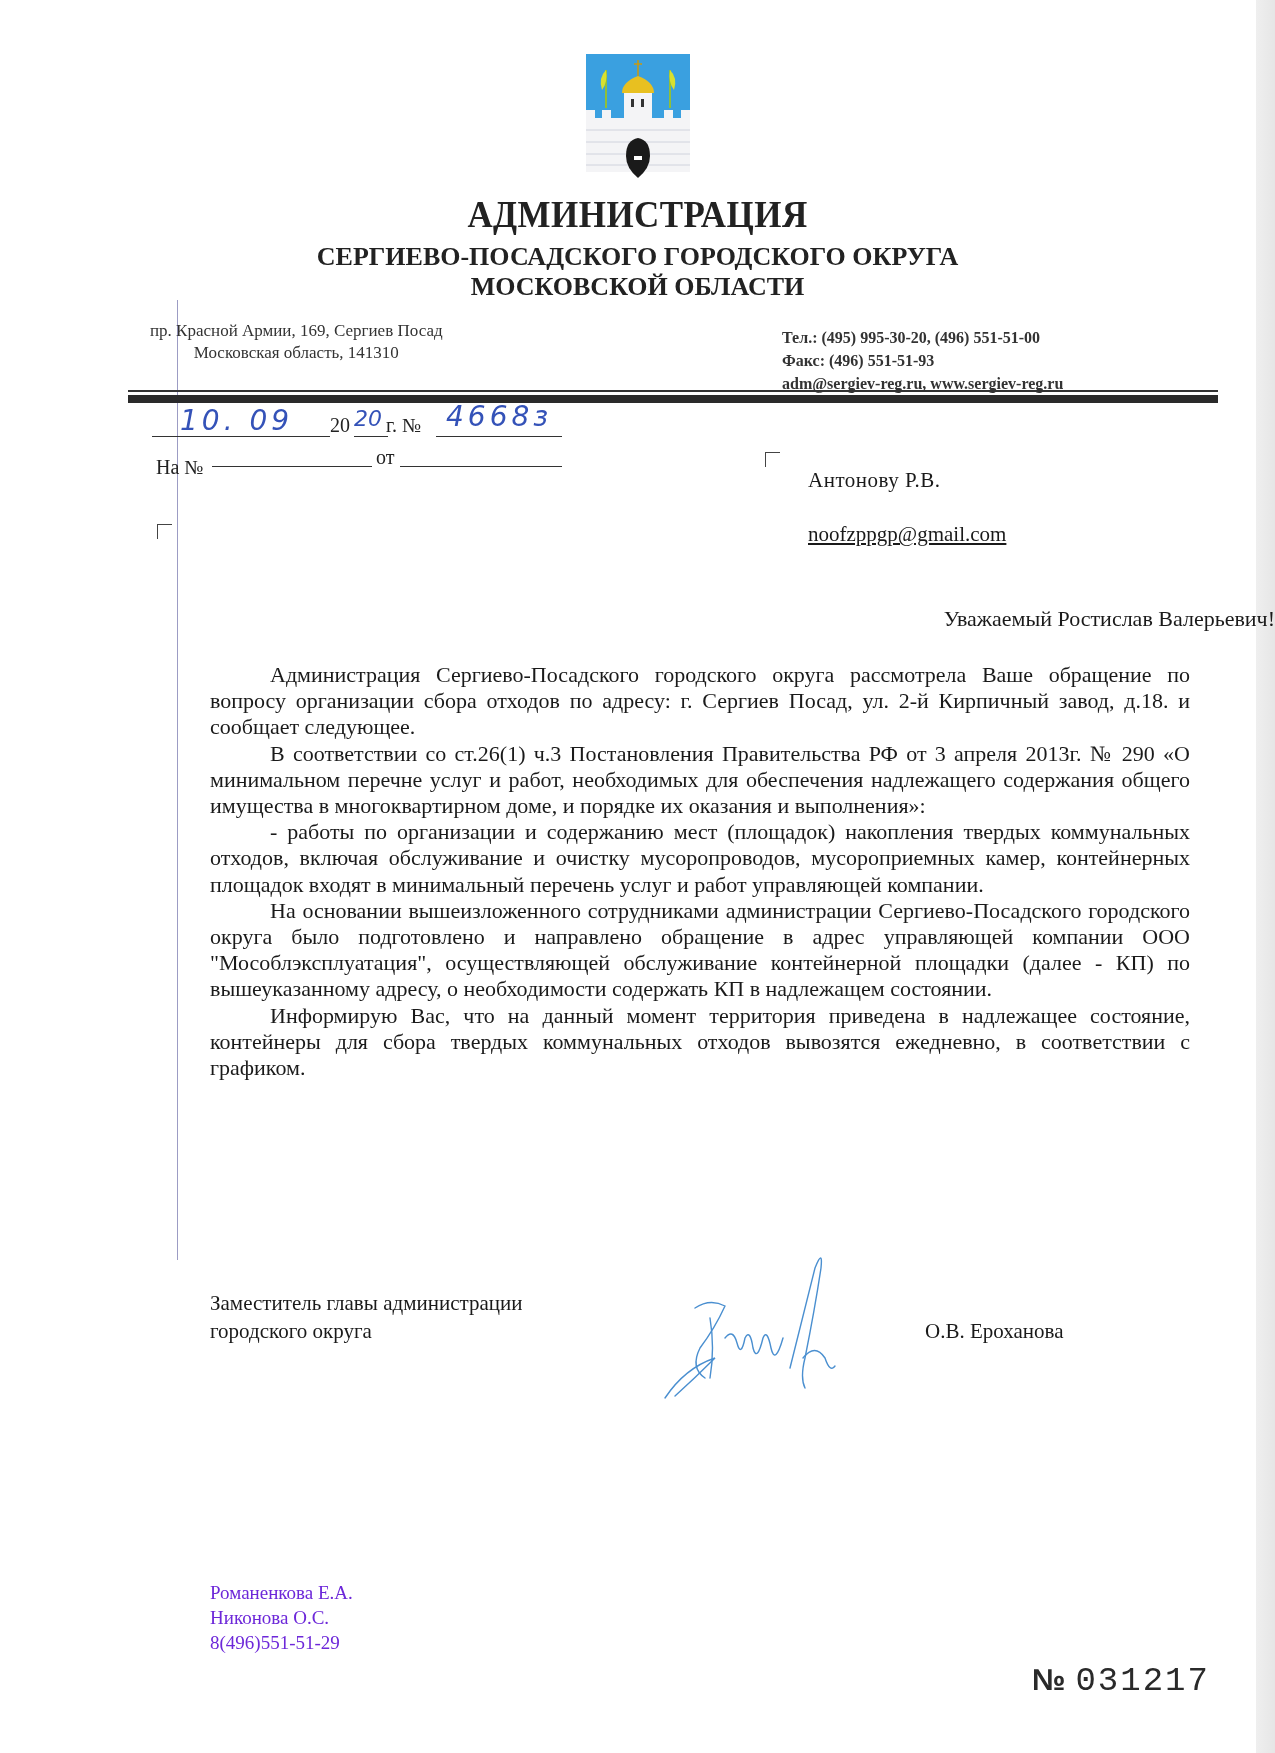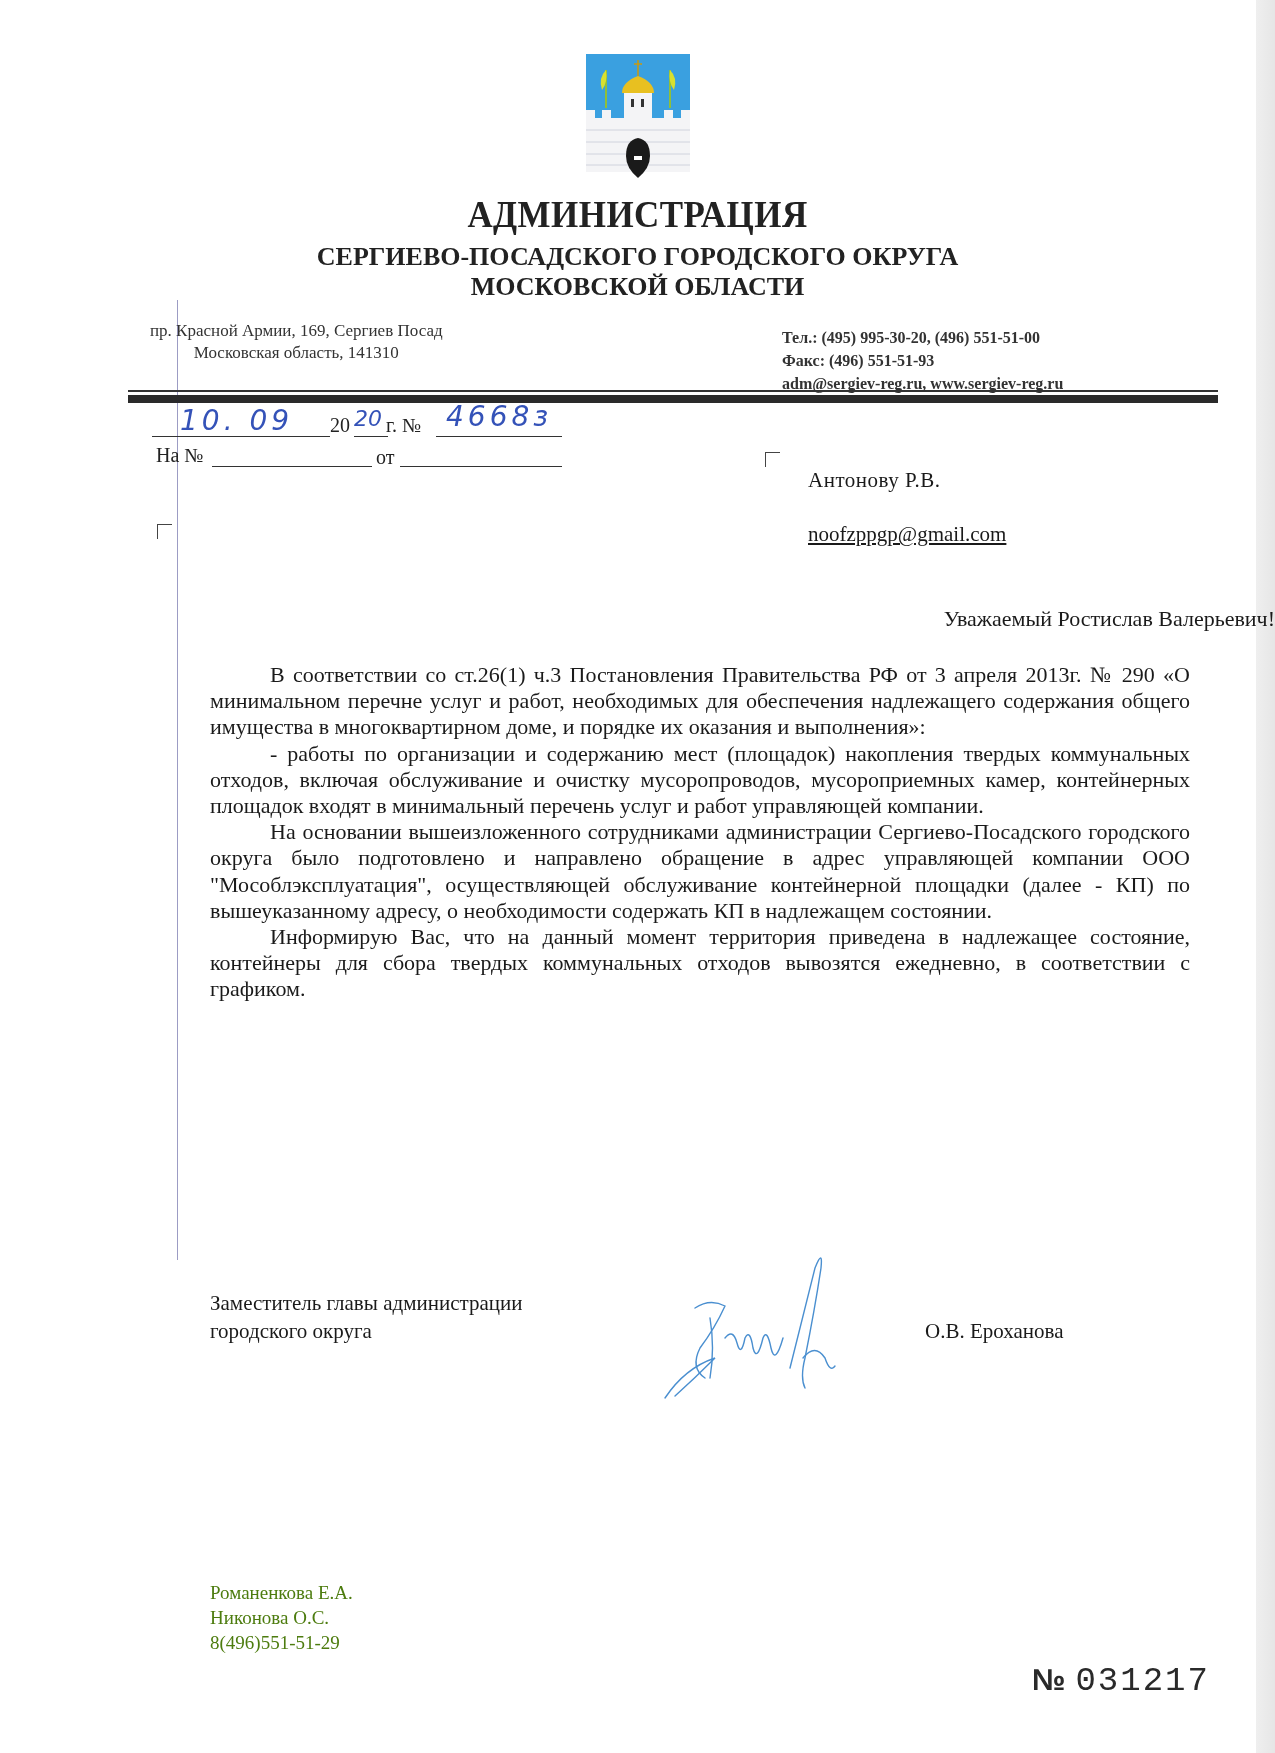--- a/index.html
+++ b/index.html
@@ -47,21 +47,21 @@
     .email { position: absolute; left: 808px; top: 522px; font-size: 21px; text-decoration: underline; }
     .salutation { position: absolute; left: 0; width: 1275px; top: 606px; text-align: right; font-size: 22px; }
     .body-text {
       position: absolute; left: 210px; width: 980px; top: 662px;
       font-size: 22px; line-height: 26.2px; text-align: justify; color: #1a1a1a;
     }
     .body-text p { margin: 0; text-indent: 60px; }
     .sig-title { position: absolute; left: 210px; top: 1289px; font-size: 21px; line-height: 28px; }
     .sig-name { position: absolute; left: 925px; top: 1319px; font-size: 21px; }
     .signature { position: absolute; left: 655px; top: 1248px; width: 220px; height: 160px; }
-    .executors { position: absolute; left: 210px; top: 1580px; font-size: 19px; line-height: 25px; color: #4d7c0f; }
+    .executors { position: absolute; left: 210px; top: 1580px; font-size: 19px; line-height: 25px; color: #6d28d9; }
     .serial { position: absolute; left: 1032px; top: 1660px; font-size: 34px; color: #2a2a2a; }
     .serial .no { font-family: "Liberation Sans", sans-serif; font-weight: bold; font-size: 30px; margin-right: 10px; }
     .serial .num { font-family: "Liberation Mono", monospace; letter-spacing: 2px; }
   </style>
 </head>
 <body>
 
 <div class="right-shade"></div>
 <div class="left-margin-line"></div>
 
@@ -116,34 +116,35 @@
 
 <div class="underline-blank" style="left:152px; top:436px; width:178px;"></div>
 <div class="handwrite" style="left:180px; top:404px;">10. 09</div>
 <div class="regline" style="left:330px; top:414px;">20</div>
 <div class="underline-blank" style="left:354px; top:436px; width:34px;"></div>
 <div class="handwrite" style="left:354px; top:406px; font-size:22px; letter-spacing:0;">20</div>
 <div class="regline" style="left:386px; top:414px;">г. №</div>
 <div class="underline-blank" style="left:436px; top:436px; width:126px;"></div>
 <div class="handwrite" style="left:446px; top:400px;">4668з</div>
 
-<div class="regline" style="left:156px; top:444px;">На №</div>
+<div class="regline" style="left:156px; top:456px;">На №</div>
 <div class="underline-blank" style="left:212px; top:466px; width:160px;"></div>
 <div class="regline" style="left:376px; top:446px;">от</div>
 <div class="underline-blank" style="left:400px; top:466px; width:162px;"></div>
 
 <div class="bracket" style="left:765px; top:452px;"></div>
 <div class="bracket" style="left:157px; top:524px;"></div>
 
 <div class="addressee">Антонову  Р.В.</div>
 <div class="email">noofzppgp@gmail.com</div>
 
 <div class="salutation">Уважаемый Ростислав Валерьевич!</div>
 
 <div class="body-text">
+  <p>Администрация Сергиево-Посадского городского округа рассмотрела Ваше обращение по вопросу организации сбора отходов по адресу: г. Сергиев Посад, ул. 2-й Кирпичный завод, д.18. и сообщает следующее.</p>
   <p>В соответствии со ст.26(1) ч.3 Постановления Правительства РФ от 3 апреля 2013г. № 290 «О минимальном перечне услуг и работ, необходимых для обеспечения надлежащего содержания общего имущества в многоквартирном доме, и порядке их оказания и выполнения»:</p>
   <p>- работы по организации и содержанию мест (площадок) накопления твердых коммунальных отходов, включая обслуживание и очистку мусоропроводов, мусороприемных камер, контейнерных площадок входят в минимальный перечень  услуг и работ управляющей компании.</p>
   <p>На основании вышеизложенного сотрудниками администрации Сергиево-Посадского городского округа было подготовлено и направлено обращение в адрес управляющей компании  ООО "Мособлэксплуатация", осуществляющей обслуживание контейнерной площадки (далее - КП) по вышеуказанному адресу, о необходимости содержать КП в надлежащем состоянии.</p>
   <p>Информирую Вас, что на данный момент территория приведена в надлежащее состояние, контейнеры для сбора твердых коммунальных отходов вывозятся ежедневно, в соответствии с графиком.</p>
 </div>
 
 <div class="sig-title">
   <div>Заместитель главы администрации</div>
   <div>городского округа</div>
 </div>

